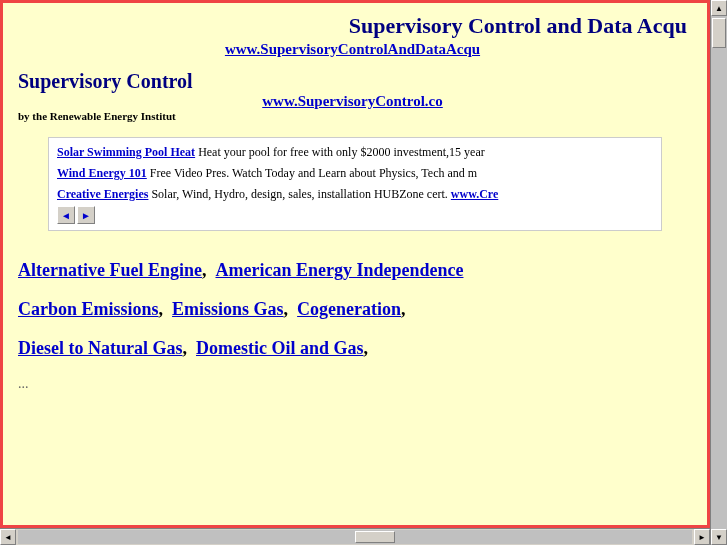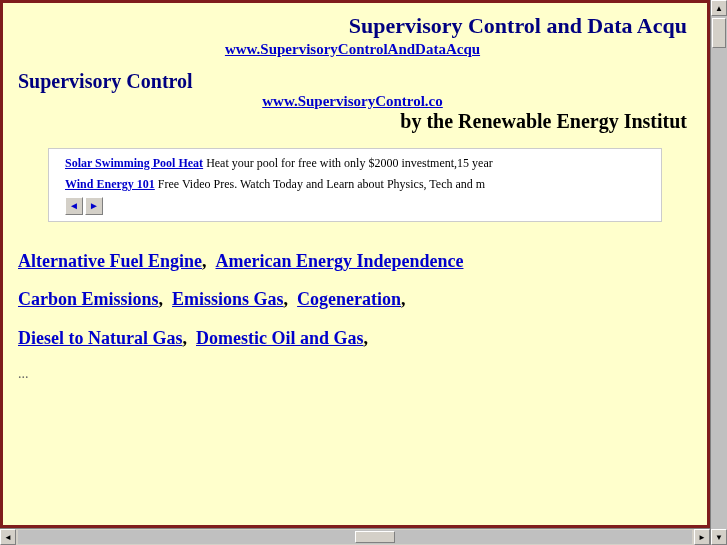--- a/index.html
+++ b/index.html
@@ -109,21 +109,21 @@
       overflow: hidden;
     }
 
     .page-content {
       position: absolute;
       top: 0;
       left: 0;
       right: 17px;
       bottom: 17px;
       background: #ffffcc;
-      border: 3px solid #7f1d1d;
+      border: 3px solid #ef4444;
       overflow: hidden;
       padding: 10px 15px;
     }
 
     .main-title {
       font-size: 22px;
       font-weight: bold;
       color: #000080;
       text-align: right;
       margin-bottom: 2px;
@@ -150,32 +150,32 @@
     .sub-link {
       font-size: 15px;
       font-weight: bold;
       color: #0000cc;
       text-align: center;
       text-decoration: underline;
       padding-right: 5px;
     }
 
     .by-line {
-      font-size: 20px;
+      font-size: 11px;
       font-weight: bold;
       color: #000000;
-      text-align: right;
+      text-align: left;
       margin-bottom: 15px;
       padding-right: 5px;
     }
 
     .ads-section {
       background: white;
       border: 1px solid #cccccc;
-      padding: 6px 16px;
+      padding: 6px 8px;
       margin: 0 30px 20px 30px;
       font-size: 12px;
     }
 
     .ad-item {
       margin-bottom: 4px;
       color: #000000;
       line-height: 1.4;
     }
 
@@ -250,20 +250,26 @@
     <div class="ads-section">
       <div class="ad-item">
         <span class="ad-link">Solar Swimming Pool Heat</span>
         <span class="ad-text"> </span>
         <span class="ad-text">Heat your pool for free with only $2000 investment,15 year</span>
       </div>
       <div class="ad-item">
         <span class="ad-link">Wind Energy 101</span>
         <span class="ad-text"> </span>
         <span class="ad-text">Free Video Pres. Watch Today and Learn about Physics, Tech and m</span>
+      </div>
+      <div class="ad-item">
+        <span class="ad-link">Creative Energies</span>
+        <span class="ad-text"> </span>
+        <span class="ad-text">Solar, Wind, Hydro, design, sales, installation HUBZone cert.</span>
+        <span class="ad-link">www.Cre</span>
       </div>
       <div class="ad-nav">
         <div class="ad-nav-btn">◄</div>
         <div class="ad-nav-btn">►</div>
       </div>
     </div>
 
     <div class="links-section">
 
       <div class="links-row">

